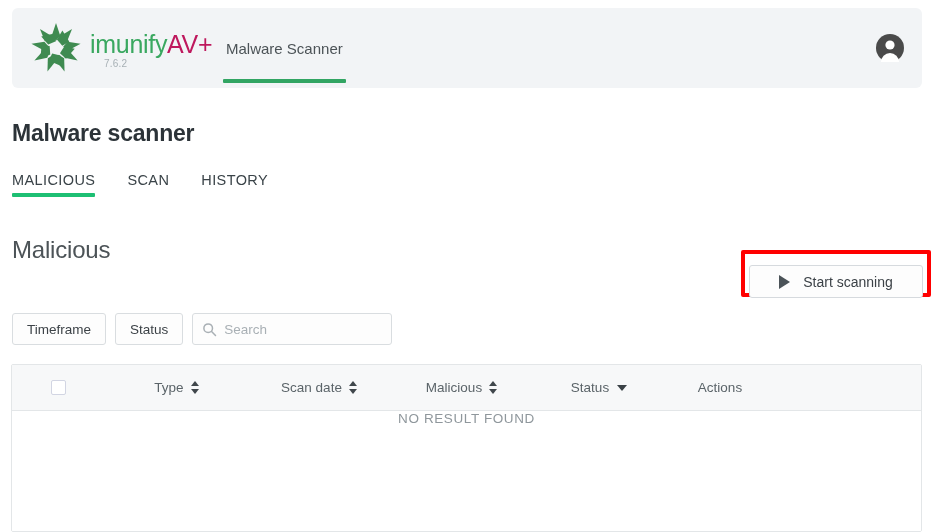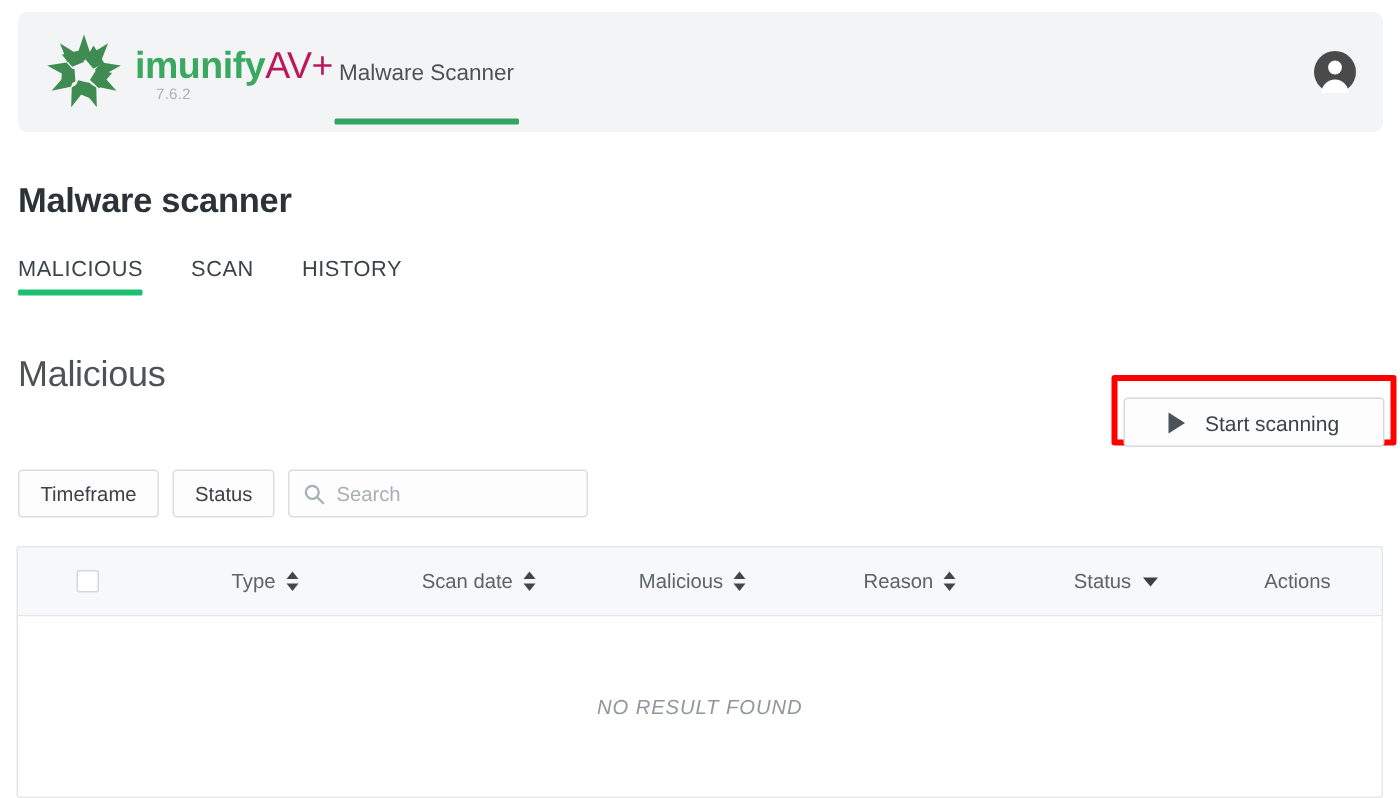--- a/index.html
+++ b/index.html
@@ -50,21 +50,21 @@
     position: relative;
     top: 2px;
   }
 
   .wordmark {
     font-size: 25px;
     line-height: 26px;
     letter-spacing: -0.3px;
     white-space: nowrap;
   }
-  .wordmark .w-light { color: #3aa860; font-weight: 700; }
+  .wordmark .w-light { color: #3aa860; font-weight: 400; }
   .wordmark .w-bold  { color: #be185d; font-weight: 400; }
 
   .version {
     font-size: 10px;
     color: #a7b0b5;
     margin-top: 1px;
     margin-left: 14px;
     letter-spacing: 0.2px;
   }
 
@@ -315,24 +315,23 @@
   .sort-icon.single-down { margin-left: 8px; }
   .sort-icon.single-down .down {
     border-left: 5px solid transparent;
     border-right: 5px solid transparent;
     border-top: 6px solid #3a4146;
   }
 
   .tbody {
     height: 120px;
     display: flex;
-    align-items: center;
+    align-items: flex-start;
     justify-content: center;
     background: #ffffff;
-    font-style: italic;
   }
   .empty-text {
     font-size: 13.5px;
     letter-spacing: 0.6px;
     color: #8f979c;
   }
 </style>
 </head>
 <body>
 
@@ -470,27 +469,20 @@
       </div>
 
       <div class="th col-malicious">
         <span>Malicious</span>
         <span class="sort-icon">
           <span class="up"></span>
             <span class="down"></span>
         </span>
       </div>
 
-      <div class="th col-reason">
-        <span>Reason</span>
-        <span class="sort-icon">
-          <span class="up"></span>
-            <span class="down"></span>
-        </span>
-      </div>
 
       <div class="th col-status">
         <span>Status</span>
         <span class="sort-icon single-down">
           <span class="down"></span>
         </span>
       </div>
 
       <div class="th col-actions">
         <span>Actions</span>

